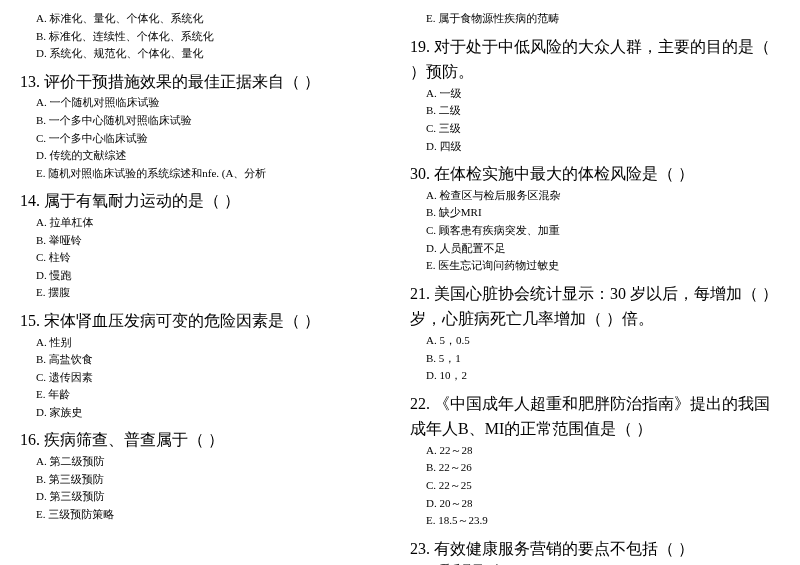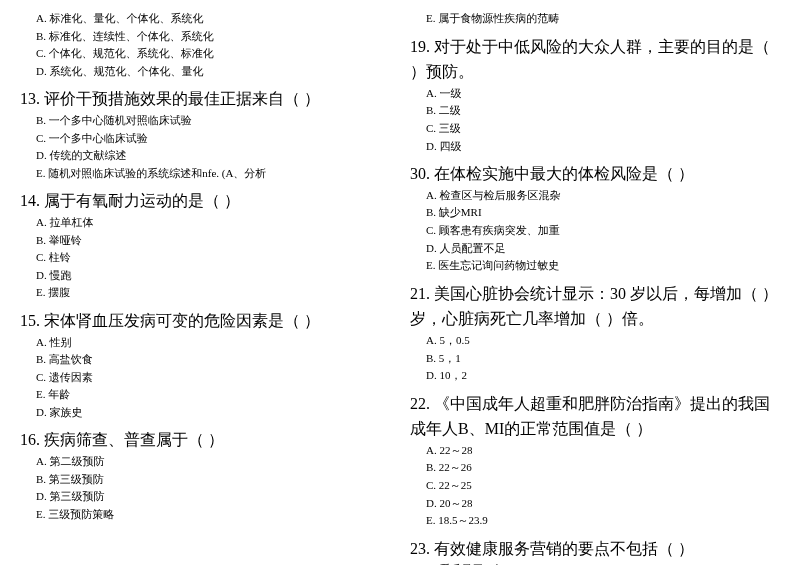--- a/index.html
+++ b/index.html
@@ -47,26 +47,26 @@
 <body>
 
 <div class="page">
   <div class="content">
 
     <div class="column">
 
       <div class="question-block">
         <div class="option">A. 标准化、量化、个体化、系统化</div>
         <div class="option">B. 标准化、连续性、个体化、系统化</div>
-        <div class="option">C. 个体化、规范化、系统化、标准化</div>
         <div class="option">D. 系统化、规范化、个体化、量化</div>
       </div>
 
       <div class="question-block">
         <div class="question-title">13. 评价干预措施效果的最佳正据来自（    ）</div>
+        <div class="option">A. 一个随机对照临床试验</div>
         <div class="option">B. 一个多中心随机对照临床试验</div>
         <div class="option">C. 一个多中心临床试验</div>
         <div class="option">D. 传统的文献综述</div>
         <div class="option">E. 随机对照临床试验的系统综述和nfe. (A、分析</div>
       </div>
 
       <div class="question-block">
         <div class="question-title">14. 属于有氧耐力运动的是（    ）</div>
         <div class="option">A. 拉单杠体</div>
         <div class="option">B. 举哑铃</div>

